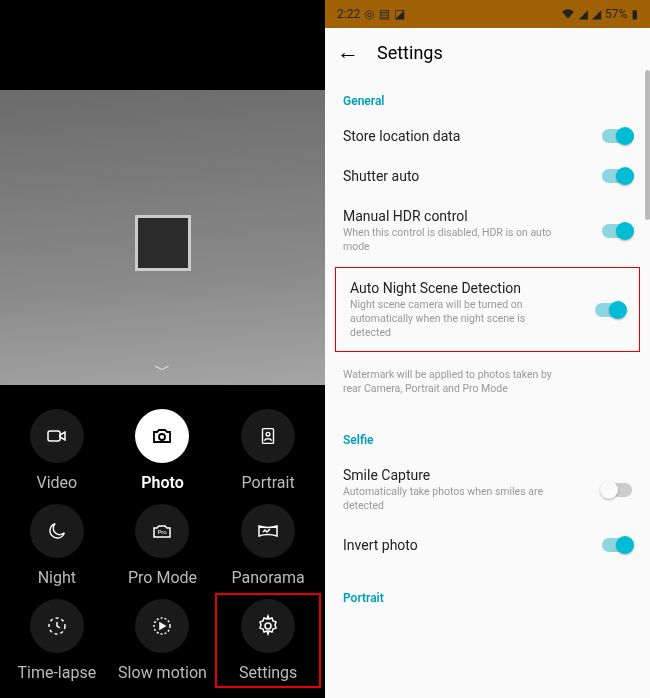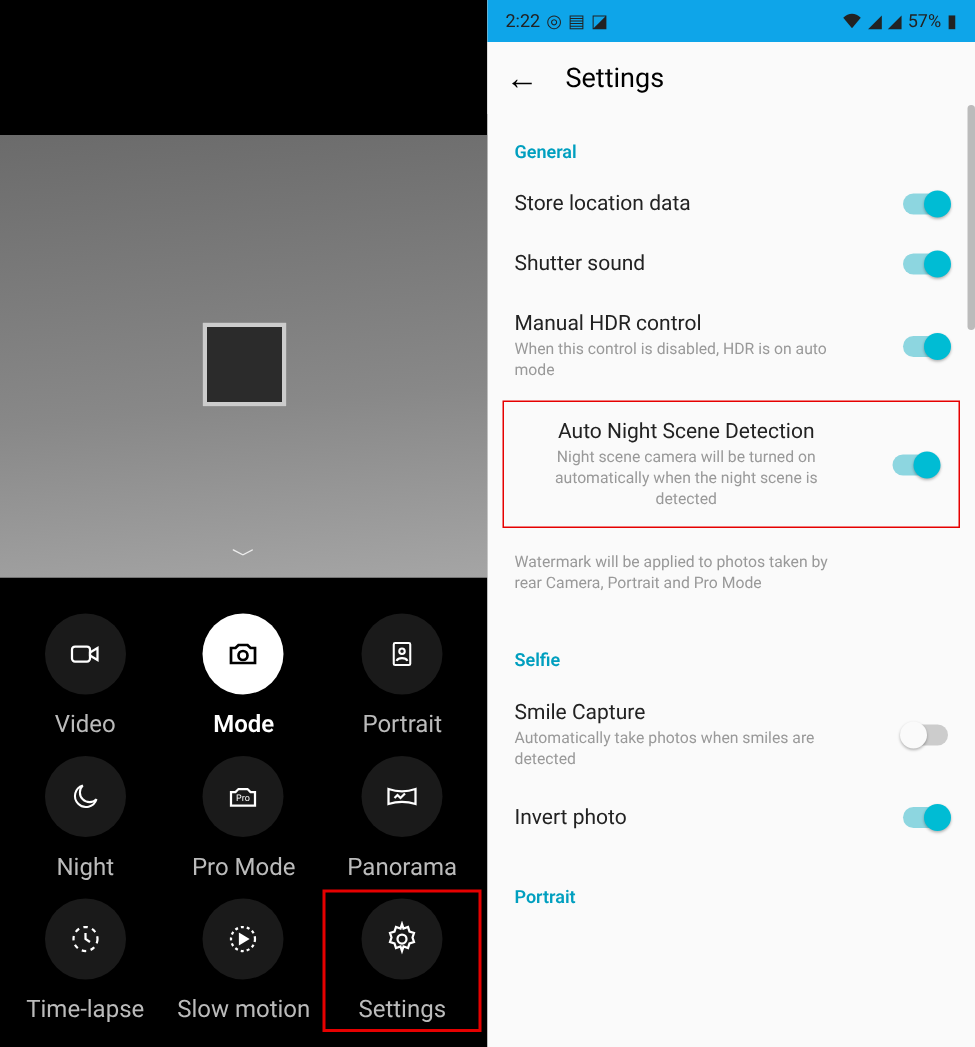--- a/index.html
+++ b/index.html
@@ -95,21 +95,21 @@
       position: relative;
     }
     .status-bar {
       height: 28px;
       display: flex;
       align-items: center;
       justify-content: space-between;
       padding: 0 12px;
       font-size: 12px;
       color: #222;
-      background: #0ea5e9;
+      background: #a16207;
     }
     .status-left, .status-right { display: flex; align-items: center; gap: 4px; }
     .app-bar {
       height: 48px;
       display: flex;
       align-items: center;
       padding: 0 12px;
       gap: 18px;
       background: #fafafa;
     }
@@ -152,21 +152,20 @@
       border-radius: 50%;
       top: -2px;
       right: -2px;
       box-shadow: 0 1px 2px rgba(0,0,0,.3);
     }
     .toggle.off { background: #ccc; }
     .toggle.off::after { background: #fafafa; right: auto; left: -2px; }
     .highlight-box {
       border: 1.5px solid #e60000;
       margin: 2px 6px;
-      text-align: center;
     }
     .divider-space { height: 8px; }
     .scrollbar-track {
       position: absolute;
       right: 0;
       top: 70px;
       bottom: 0;
       width: 5px;
     }
     .scrollbar-thumb {
@@ -199,21 +198,21 @@
       <div class="mode-label">Video</div>
     </div>
 
     <div class="mode-item">
       <div class="mode-icon active">
         <svg width="24" height="24" viewBox="0 0 24 24" fill="none" stroke="currentColor" stroke-width="1.8">
             <path d="M4 8h3l2-2h6l2 2h3v10H4z"></path>
             <circle cx="12" cy="13" r="3"></circle>
           </svg>
       </div>
-      <div class="mode-label active">Mode</div>
+      <div class="mode-label active">Photo</div>
     </div>
 
     <div class="mode-item">
       <div class="mode-icon">
         <svg width="22" height="22" viewBox="0 0 24 24" fill="none" stroke="currentColor" stroke-width="1.5">
             <rect x="6" y="4" width="12" height="16" rx="1"></rect>
             <circle cx="12" cy="10" r="2"></circle>
             <path d="M8 17c1-2 3-2 4-2s3 0 4 2"></path>
           </svg>
       </div>
@@ -314,21 +313,21 @@
 
     <div class="setting-row">
       <div class="setting-text">
         <div class="setting-title">Store location data</div>
       </div>
       <div class="toggle"></div>
     </div>
 
     <div class="setting-row">
       <div class="setting-text">
-        <div class="setting-title">Shutter sound</div>
+        <div class="setting-title">Shutter auto</div>
       </div>
       <div class="toggle"></div>
     </div>
 
 
     <div class="setting-row">
       <div class="setting-text">
         <div class="setting-title">Manual HDR control</div>
         <div class="setting-sub">When this control is disabled, HDR is on auto mode</div>
       </div>

